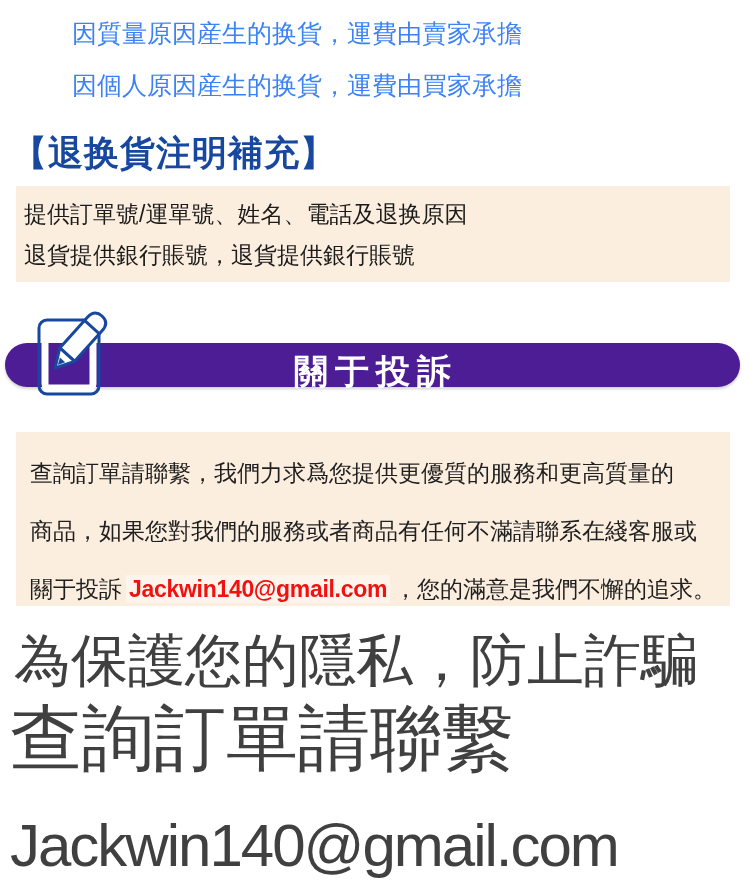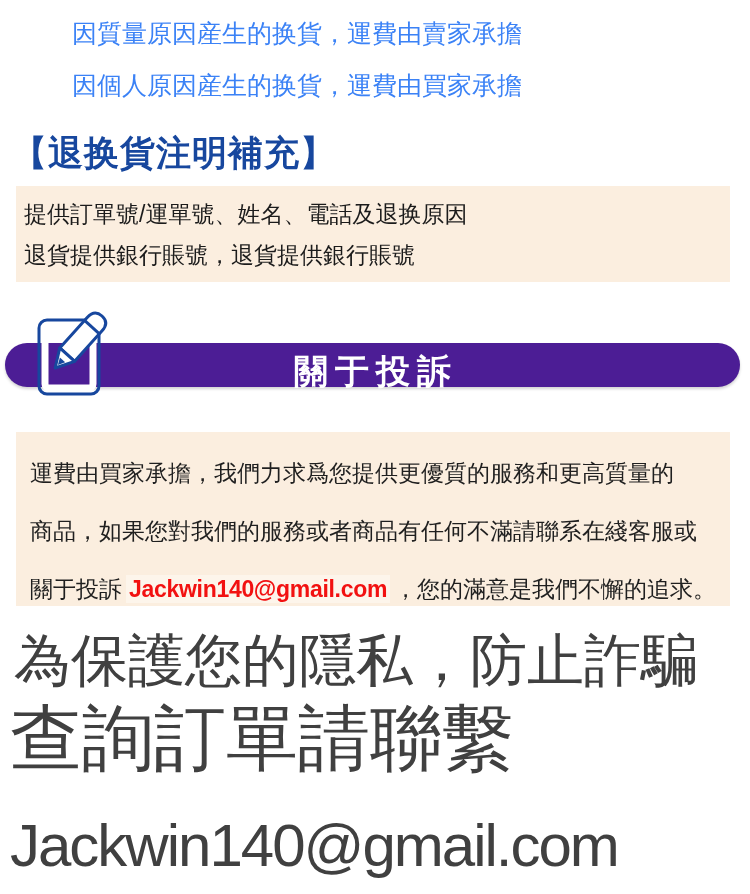--- a/index.html
+++ b/index.html
@@ -61,21 +61,21 @@
     <rect x="19" y="18" width="48" height="62" rx="4" fill="none" stroke="#ffffff" stroke-width="7"></rect>
     <g transform="translate(76,8) rotate(42)" stroke-linejoin="round">
       <path d="M -10 52 L -10 11 Q -10 0 0 0 Q 10 0 10 11 L 10 52 Z" fill="#ffffff" stroke="#17479E" stroke-width="3"></path>
       <line x1="-10" y1="15" x2="10" y2="15" stroke="#17479E" stroke-width="3"></line>
       <path d="M -10 52 L 10 52 L 0 70 Z" fill="#ffffff" stroke="#17479E" stroke-width="3"></path>
       <path d="M -3.5 59 L 3.5 59 L 0 66 Z" fill="#17479E" stroke="none"></path>
     </g>
   </svg>
 
   <div class="cream-box box2">
-    <div class="para-line">運費由買家承擔，我們力求爲您提供更優質的服務和更高質量的</div>
+    <div class="para-line">查詢訂單請聯繫，我們力求爲您提供更優質的服務和更高質量的</div>
     <div class="para-line">商品，如果您對我們的服務或者商品有任何不滿請聯系在綫客服或</div>
     <div class="para-line"><span>關于投訴</span><span class="email-inline">Jackwin140@gmail.com</span><span>，您的滿意是我們不懈的追求。</span></div>
   </div>
 
   <div class="red-line red1">為保護您的隱私，防止詐騙</div>
   <div class="red-line red2">查詢訂單請聯繫</div>
   <div class="red-line red-email">Jackwin140@gmail.com</div>
 
 </div>
 

